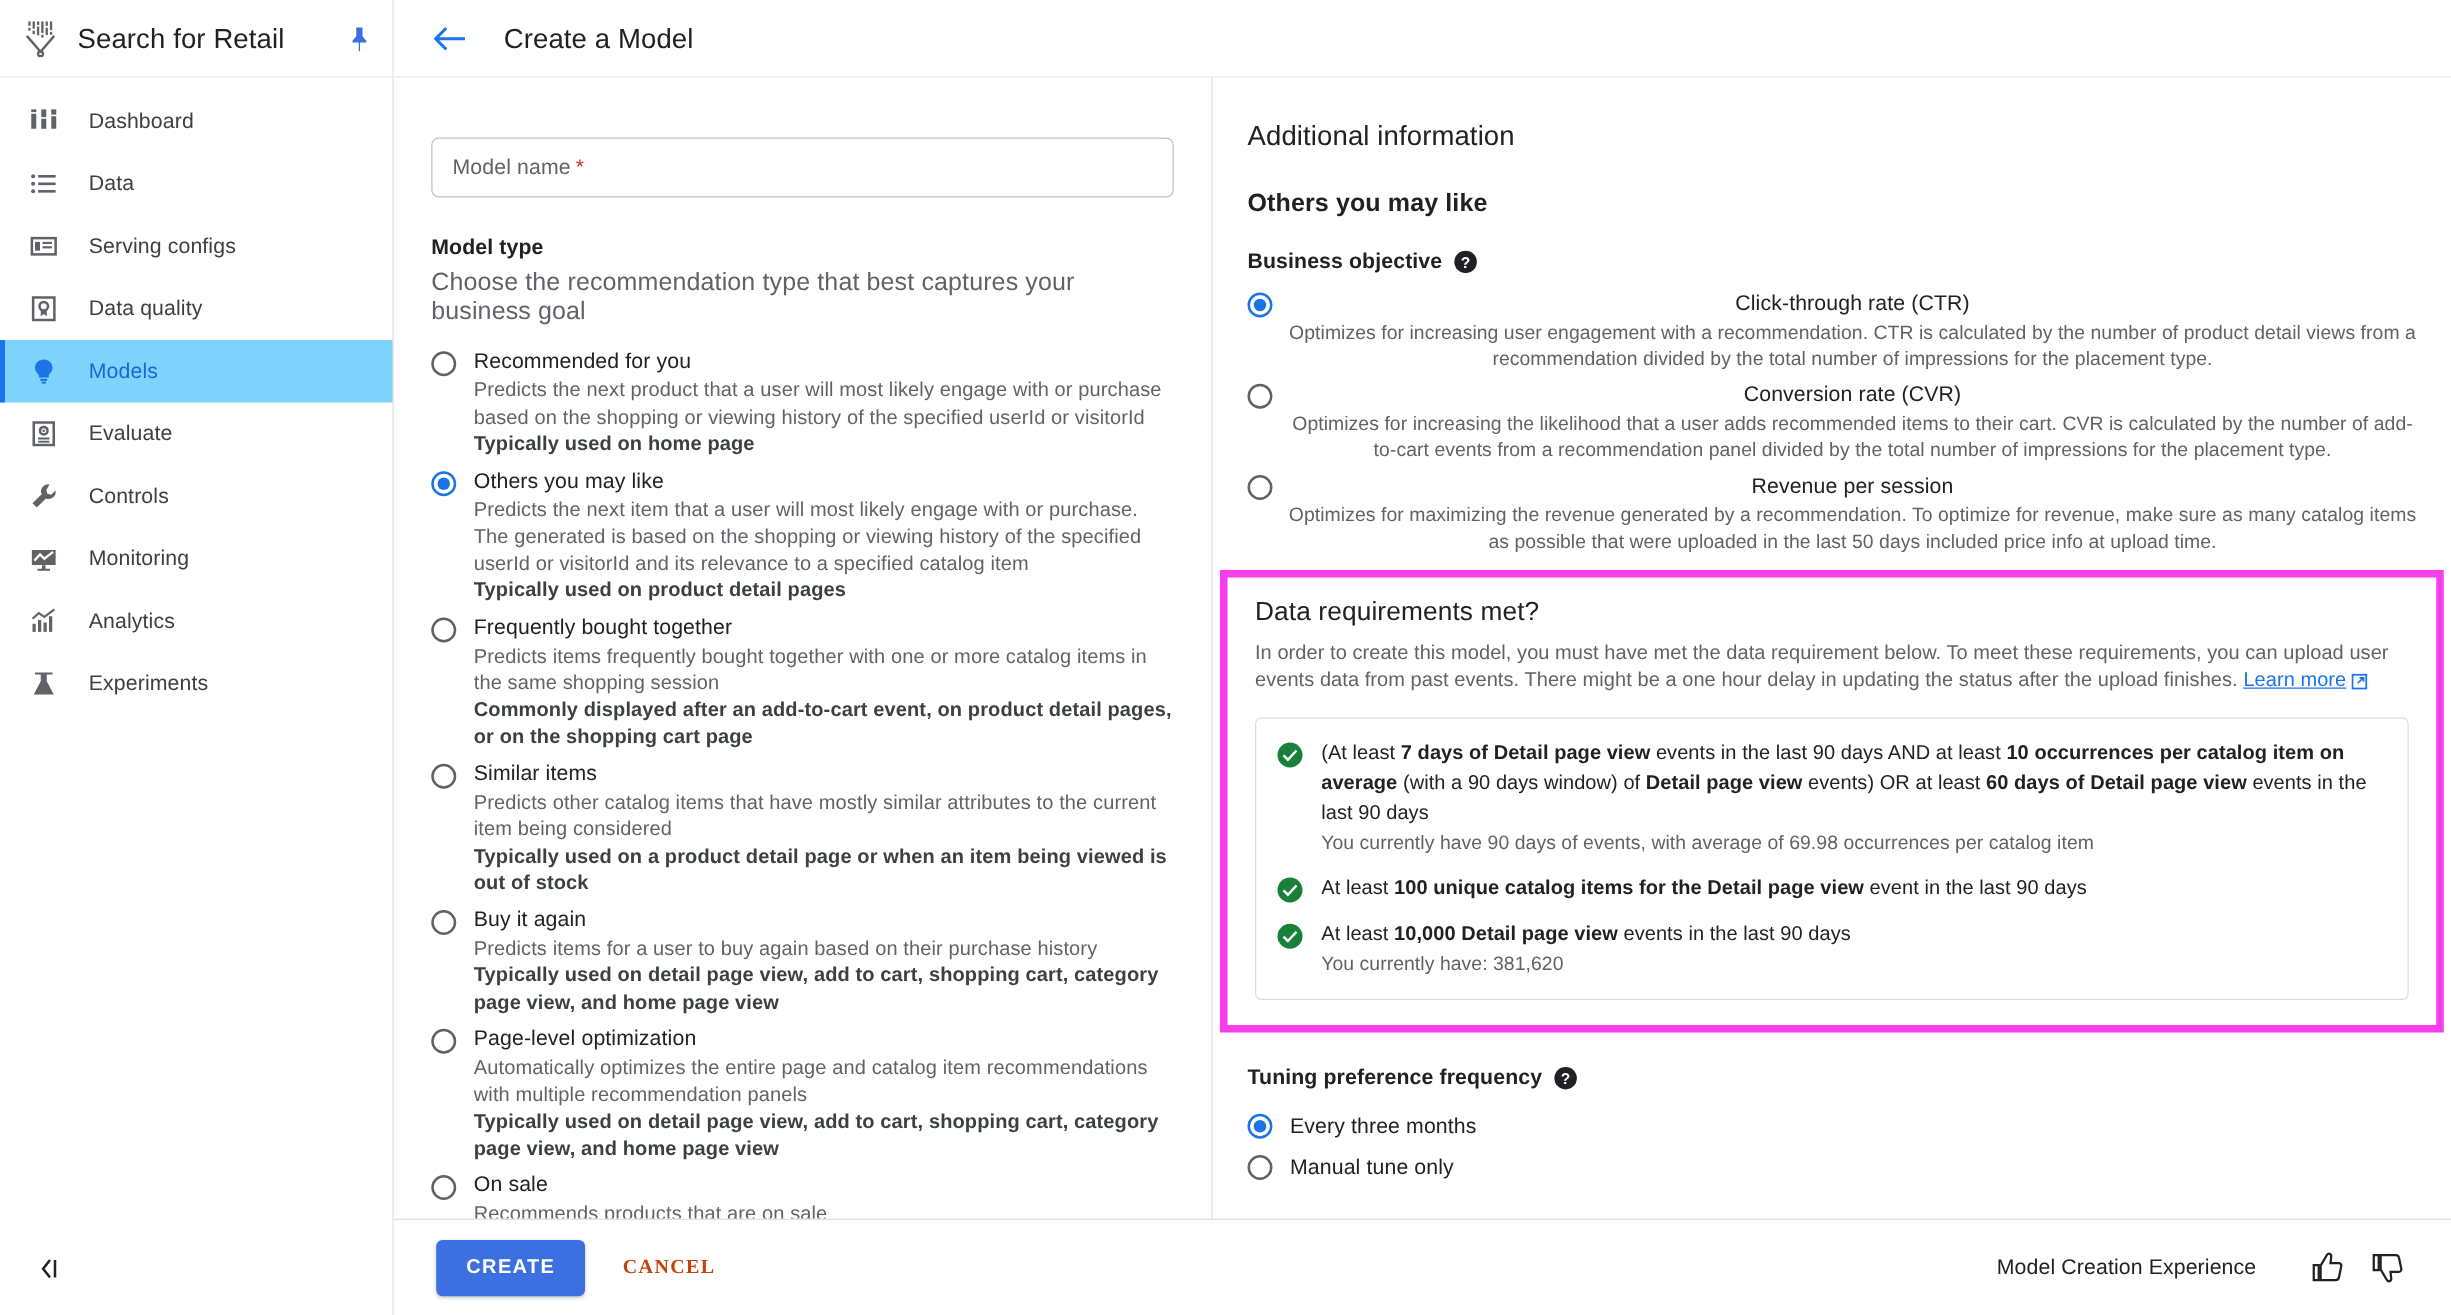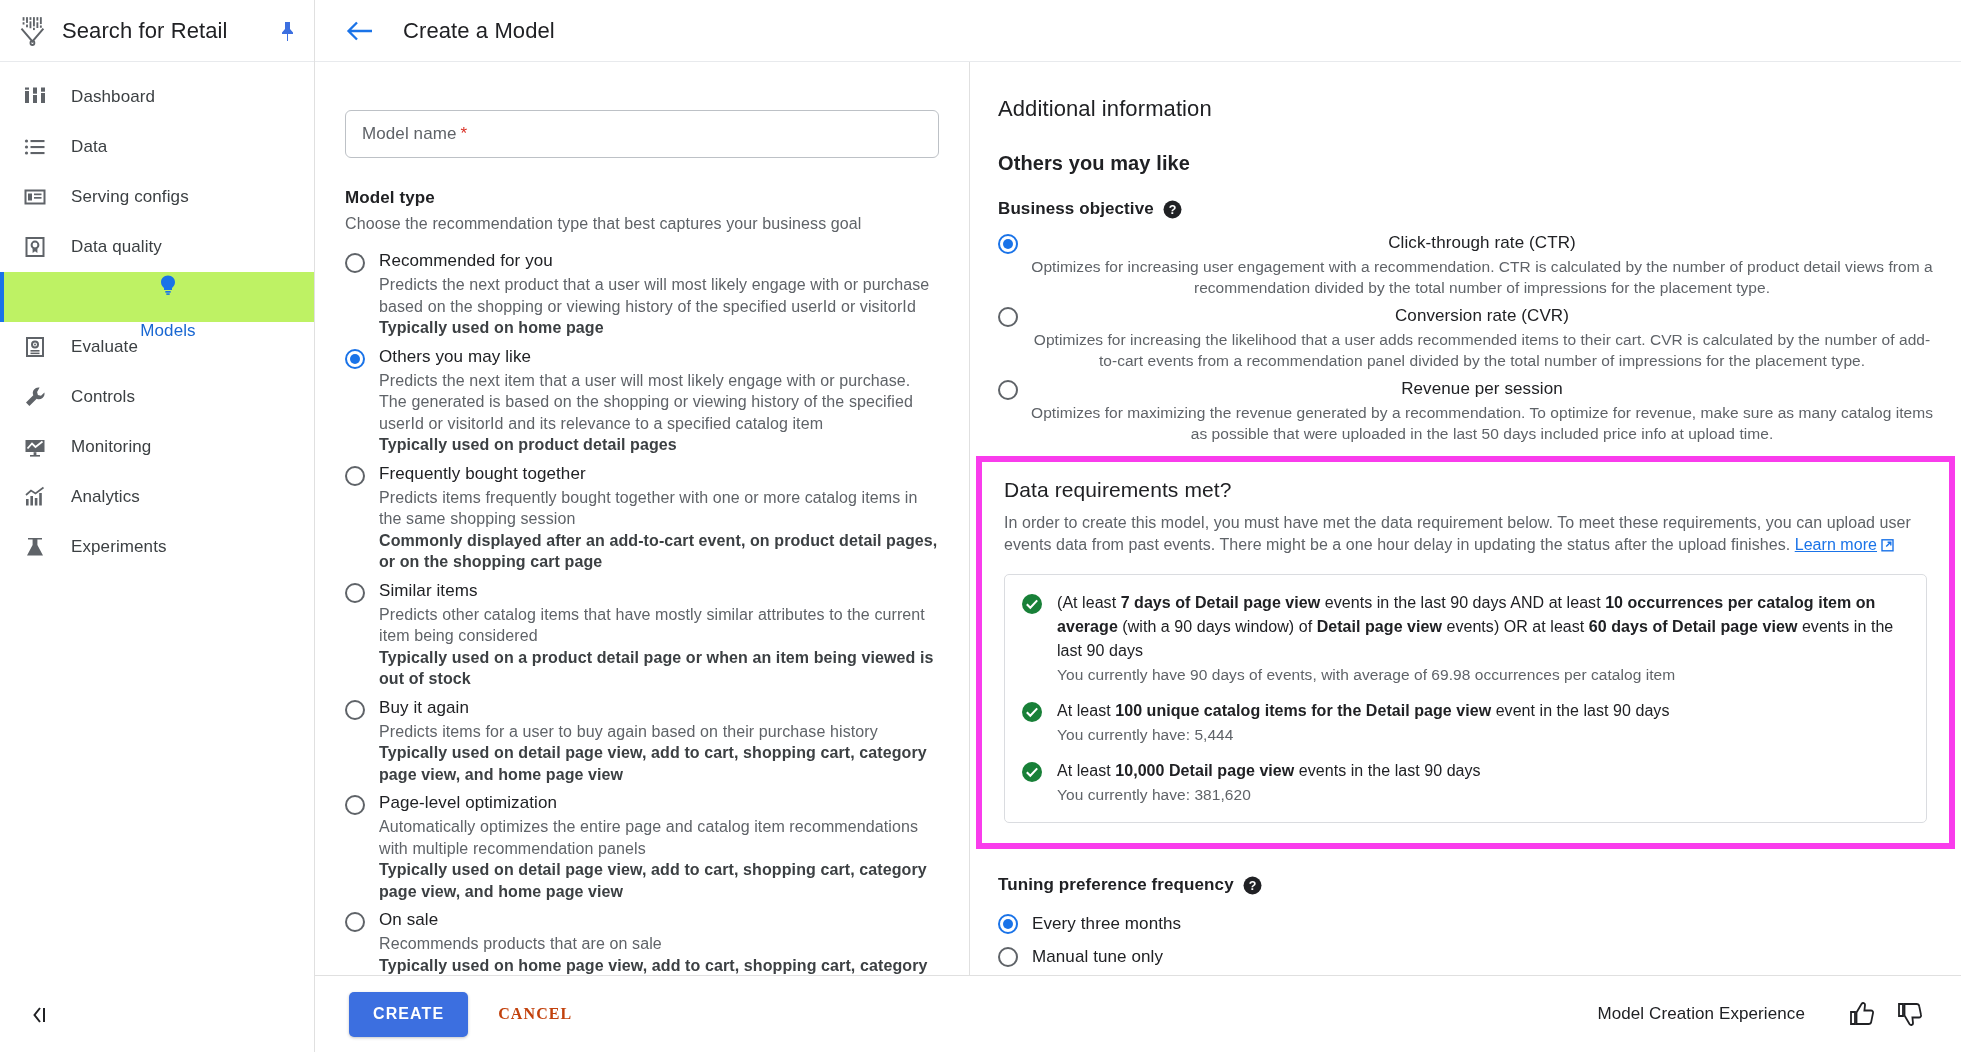--- a/index.html
+++ b/index.html
@@ -35,21 +35,21 @@
   .pin-btn { width: 26px; height: 26px; display: flex; align-items: center; justify-content: center; }
 
   .nav { padding-top: 10px; flex: 1; }
   .nav-item {
     height: 50px; display: flex; align-items: center;
     padding-left: 22px; gap: 23px; cursor: pointer;
     position: relative; color: #3c4043;
   }
   .nav-item .nav-icon { width: 26px; height: 26px; flex:0 0 26px; display:flex; align-items:center; justify-content:center; }
   .nav-item .nav-label { font-size: 17px; letter-spacing: .1px; white-space: nowrap; }
-  .nav-item.active { background: #bef264; color: #1967d2; flex-direction: column; }
+  .nav-item.active { background: #7dd3fc; color: #1967d2; }
   .nav-item.active::before {
     content: ""; position: absolute; left: 0; top: 0; bottom: 0;
     width: 4px; background: #1a73e8;
   }
   .collapse-bar {
     height: 74px; display: flex; align-items: center; padding-left: 26px;
   }
   .collapse-btn { width: 30px; height: 30px; display:flex; align-items:center; justify-content:center; cursor: pointer; }
 
   
@@ -74,21 +74,21 @@
   .model-name-field {
     height: 48px; width: 594px;
     border: 1px solid #bdc1c6; border-radius: 6px;
     display: flex; align-items: center; padding: 0 16px;
     font-size: 17px; color: #5f6368; letter-spacing: .1px;
     background: #fff; cursor: text;
   }
   .req-star { color: #d93025; margin-left: 4px; }
 
   .section-title { font-size: 17px; font-weight: 700; color: #202124; margin-top: 30px; letter-spacing: .1px; }
-  .section-sub { font-size: 16px; color: #5f6368; margin-top: 7px; letter-spacing: .1px; }
+  .section-sub { font-size: 20px; color: #5f6368; margin-top: 7px; letter-spacing: .1px; }
 
   .radio-list { margin-top: 16px; }
   .radio-row { display: flex; gap: 14px; margin-bottom: 6px; }
   .radio-row .radio-col { padding-top: 4px; flex: 0 0 20px; }
   .radio {
     width: 20px; height: 20px; border-radius: 50%;
     border: 2px solid #5f6368; background: #fff; cursor: pointer;
     display: block; position: relative;
   }
   .radio.checked { border-color: #1a73e8; }
@@ -538,21 +538,20 @@
               <div class="check-col">
                 <span class="check-icon">
                   <svg width="22" height="22" viewBox="0 0 22 22">
                     <circle cx="11" cy="11" r="10" fill="#188038"></circle>
                     <path d="M5.8 11.3 L9.3 14.8 L16.2 7.4" fill="none" stroke="#ffffff" stroke-width="2"></path>
                   </svg>
                 </span>
               </div>
               <div>
                 <div class="req-text"><span>At least </span><b>100 unique catalog items for the Detail page view</b><span> event in the last 90 days</span></div>
-                <div class="req-status">You currently have: 5,444</div>
               </div>
             </div>
 
             <div class="req-item">
               <div class="check-col">
                 <span class="check-icon">
                   <svg width="22" height="22" viewBox="0 0 22 22">
                     <circle cx="11" cy="11" r="10" fill="#188038"></circle>
                     <path d="M5.8 11.3 L9.3 14.8 L16.2 7.4" fill="none" stroke="#ffffff" stroke-width="2"></path>
                   </svg>

